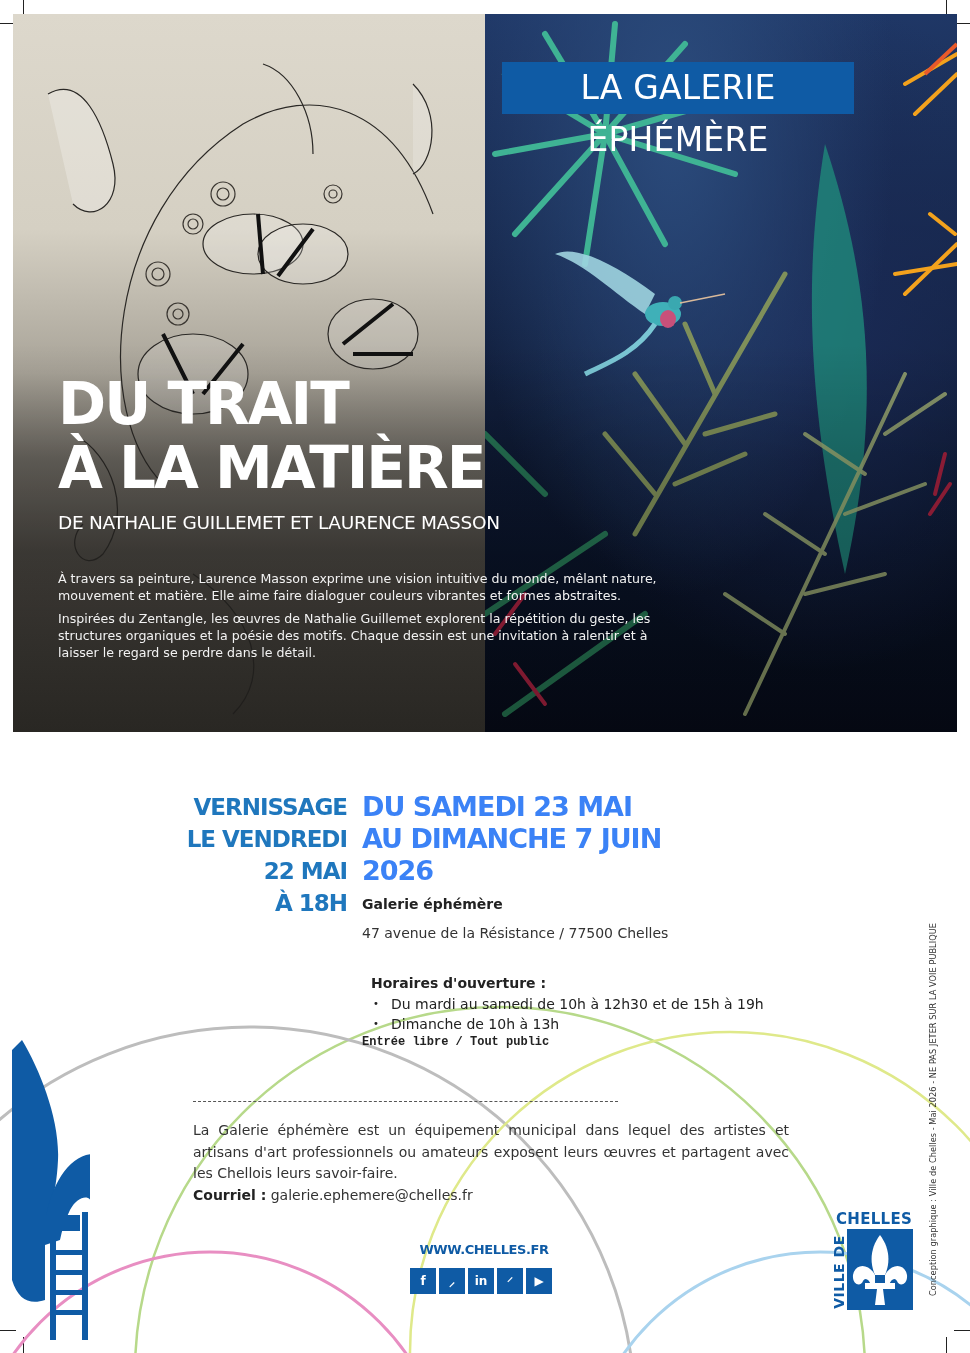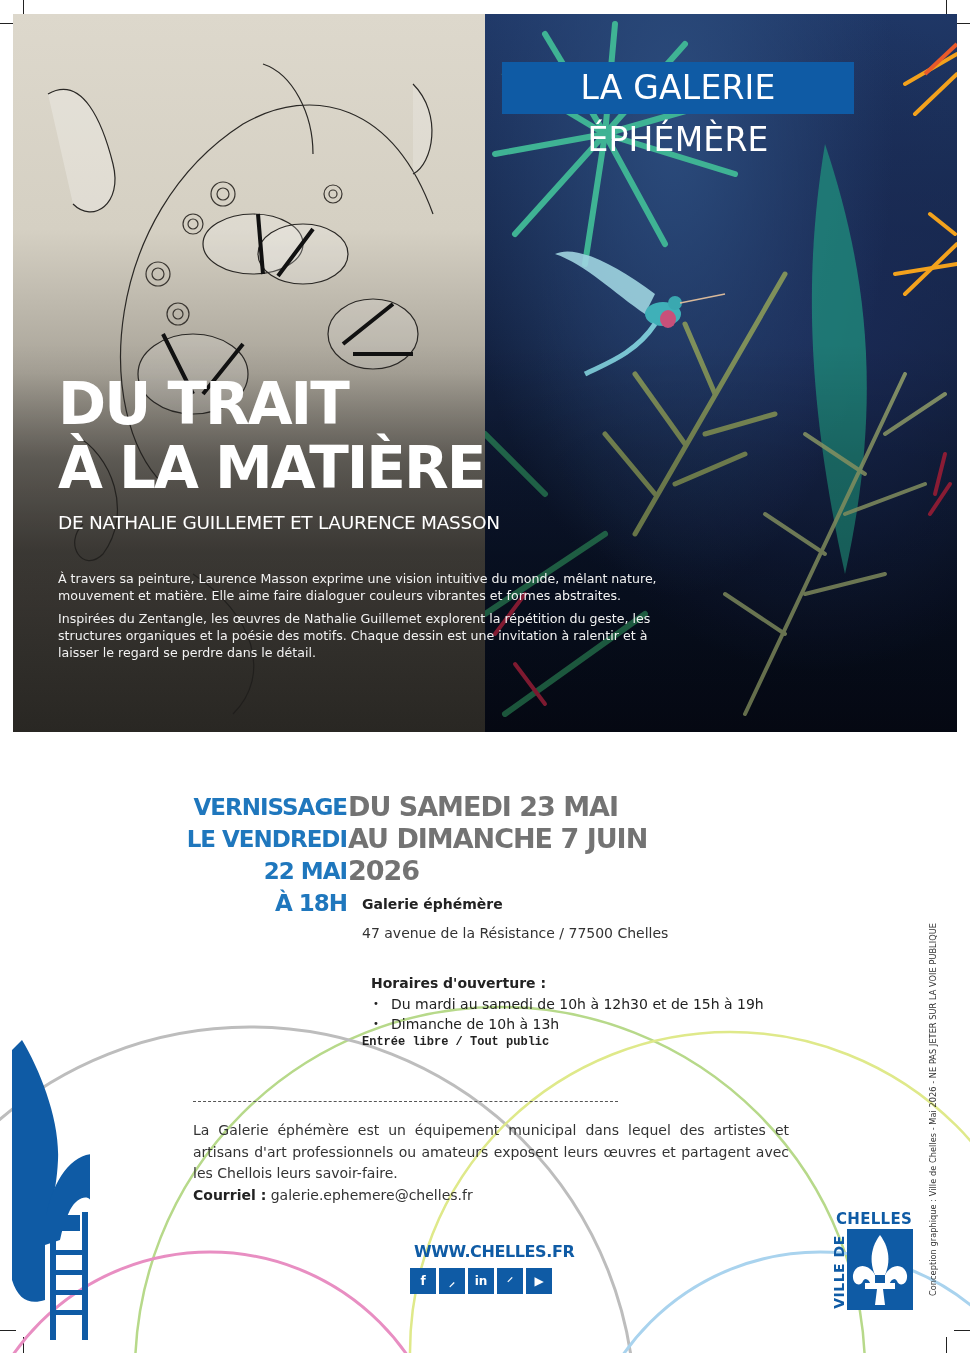--- a/index.html
+++ b/index.html
@@ -51,21 +51,21 @@
   .intro p { margin: 0 0 6px 0; }
 
   
   .circles { position: absolute; left: 0; top: 732px; }
   .vern {
     position: absolute; right: 623px; top: 791px; text-align: right;
     color: #1f77bd; font-family: "DejaVu Sans", sans-serif; font-weight: bold;
     font-size: 23px; line-height: 32px; letter-spacing: -1px;
   }
   .dates {
-    position: absolute; left: 348px; top: 791px; color: #737373;
+    position: absolute; left: 362px; top: 791px; color: #3b82f6;
     font-family: "DejaVu Sans", sans-serif; font-weight: bold;
     font-size: 27px; line-height: 32px; letter-spacing: -1px;
   }
   .venue {
     position: absolute; left: 362px; top: 896px; color: #222;
     font-family: "DejaVu Sans", sans-serif; font-weight: bold; font-size: 14px;
   }
   .address {
     position: absolute; left: 362px; top: 925px; color: #333;
     font-family: "DejaVu Sans", sans-serif; font-size: 14px;
@@ -87,21 +87,21 @@
     border-top: 1px dashed #555;
   }
   .about {
     position: absolute; left: 193px; top: 1120px; width: 596px; color: #333;
     font-family: "DejaVu Sans", sans-serif; font-size: 14px; line-height: 21.5px; text-align: justify;
   }
   .about p { margin: 0; }
   .about b { color: #222; }
   .website {
     position: absolute; left: 414px; top: 1242px; width: 140px; text-align: center;
-    color: #0f5ba5; font-family: "DejaVu Sans", sans-serif; font-weight: bold; font-size: 16px;
+    color: #0f5ba5; font-family: "DejaVu Sans", sans-serif; font-weight: bold; font-size: 13px;
     letter-spacing: -0.4px;
   }
   .socials { position: absolute; left: 410px; top: 1268px; display: flex; gap: 3px; }
   .social {
     width: 26px; height: 26px; background: #0f5ba5; color: #fff;
     display: flex; align-items: center; justify-content: center;
     font-family: "DejaVu Sans", sans-serif; font-size: 12px; font-weight: bold;
   }
   .logo-chelles { position: absolute; left: 827px; top: 1212px; width: 86px; height: 98px; }
   .logo-text-top {

